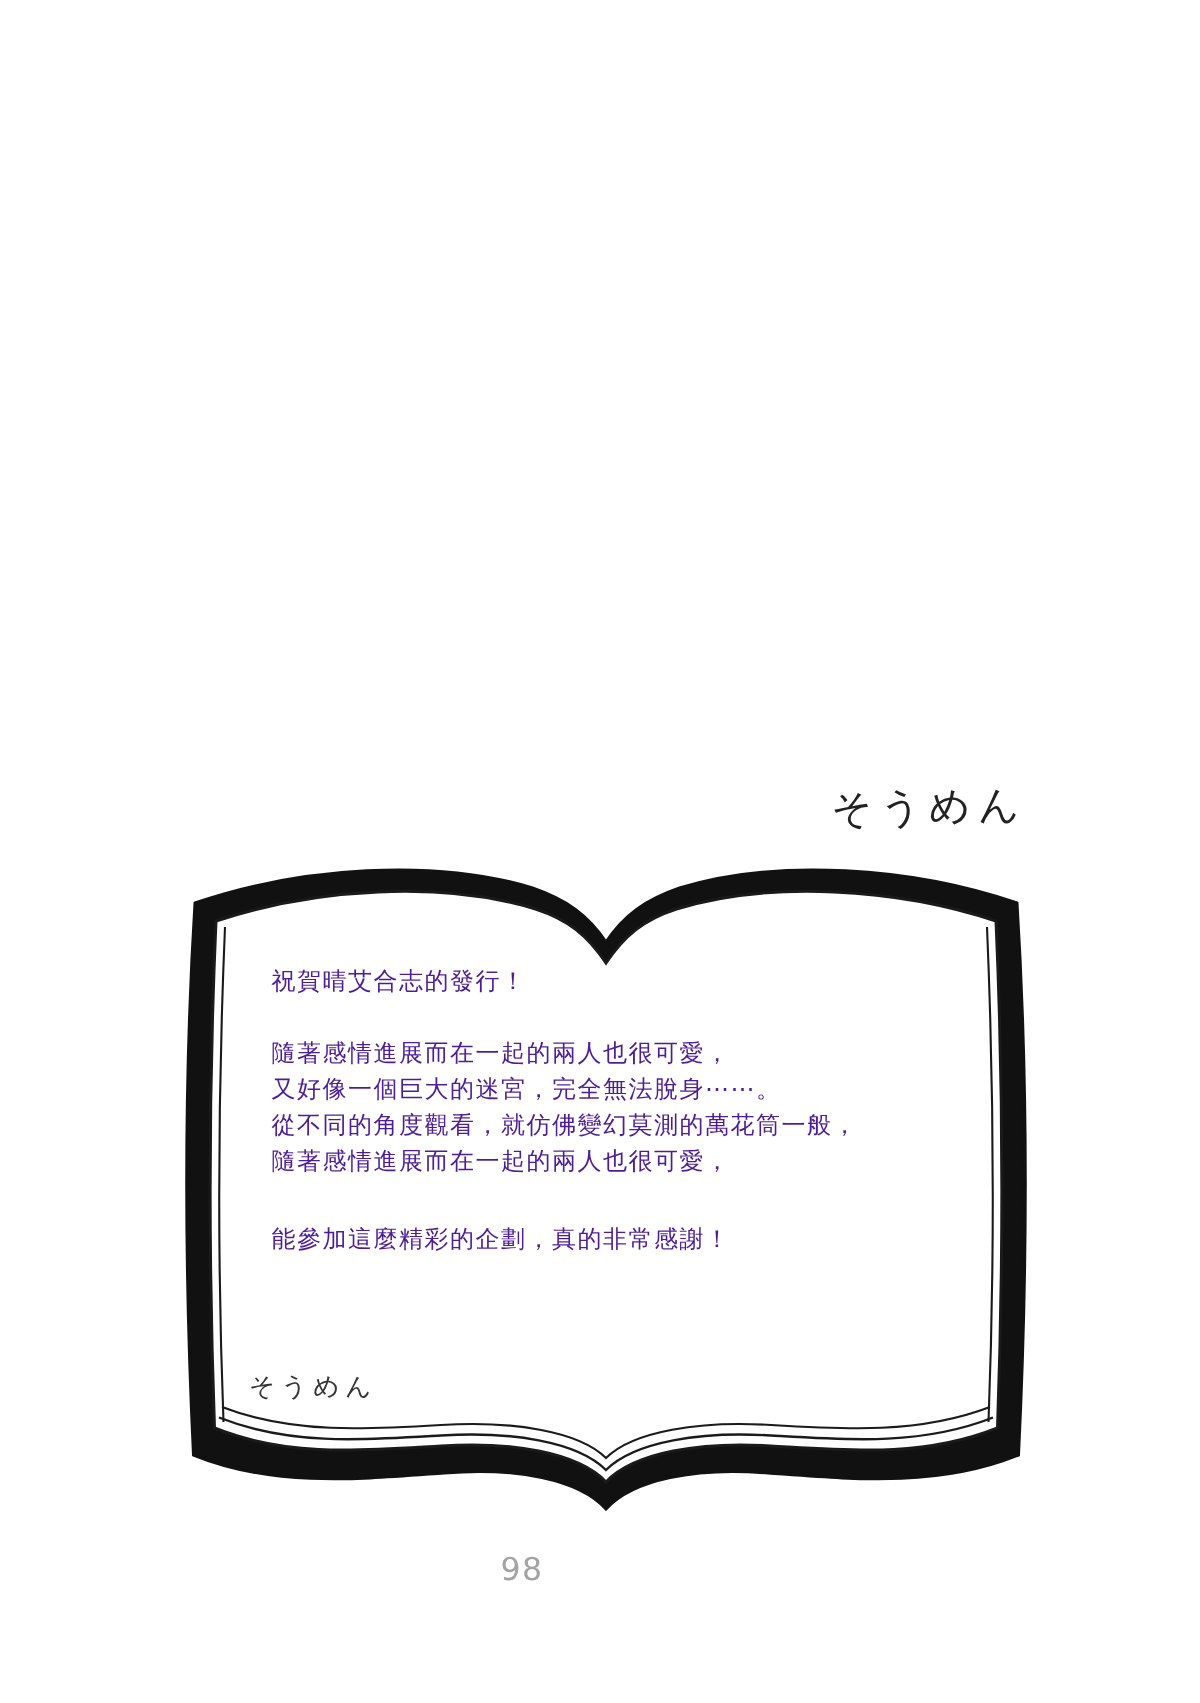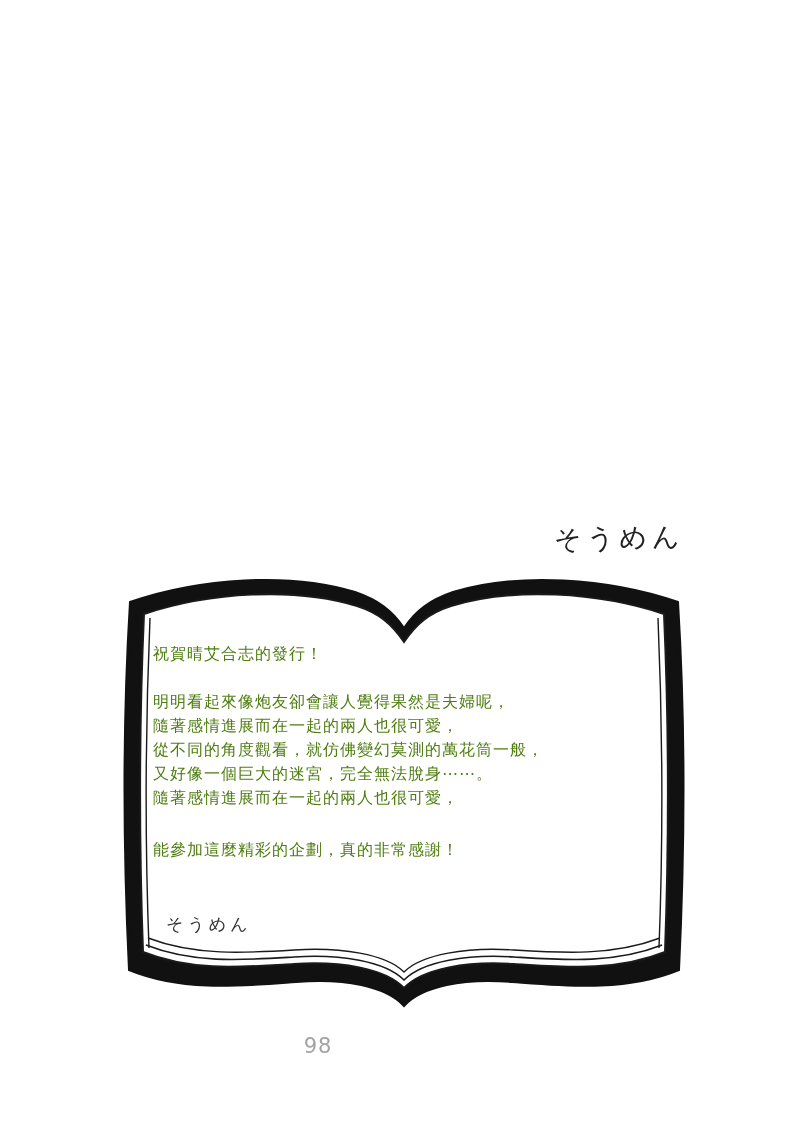--- a/index.html
+++ b/index.html
@@ -27,24 +27,24 @@
   }
   .book-illustration {
     position: absolute;
     left: 120px;
     top: 576px;
     width: 568px;
     height: 432px;
   }
   .book-text {
     position: absolute;
-    left: 153px;
+    left: 181px;
     top: 642px;
     width: 420px;
-    color: #4d7c0f;
+    color: #4c1d95;
     font-size: 16px;
     line-height: 24px;
     letter-spacing: 1px;
     white-space: nowrap;
   }
   .book-text .greeting { margin: 0 0 24px 0; }
   .book-text .body-line { margin: 0; }
   .book-text .thanks { margin: 28px 0 0 0; }
   .book-sig {
     position: absolute;
@@ -57,20 +57,21 @@
   }
   .page-number {
     position: absolute;
     left: 0;
     top: 1034px;
     width: 636px;
     text-align: center;
     font-size: 21px;
     color: #a3a3a3;
     letter-spacing: 1px;
+    padding-left: 30px;
   }
 </style>
 </head>
 <body>
 
 <div class="page">
 
   <div class="artist-sig-top">そうめん</div>
 
   <div class="book-illustration">
@@ -111,24 +112,23 @@
                C 302 378, 347 371, 394 374
                C 443 377, 493 380, 540 362" fill="none" stroke="#1a1a1a" stroke-width="1.4"></path>
 
       <path d="M 30 42 C 25 160, 25 268, 29 372" fill="none" stroke="#1a1a1a" stroke-width="1.4"></path>
       <path d="M 538 42 C 543 160, 543 268, 539 372" fill="none" stroke="#1a1a1a" stroke-width="1.4"></path>
     </svg>
   </div>
 
   <div class="book-text">
     <p class="greeting">祝賀晴艾合志的發行！</p>
-    <p class="body-line">明明看起來像炮友卻會讓人覺得果然是夫婦呢，</p>
     <p class="body-line">隨著感情進展而在一起的兩人也很可愛，</p>
+    <p class="body-line">又好像一個巨大的迷宮，完全無法脫身⋯⋯。</p>
     <p class="body-line">從不同的角度觀看，就仿佛變幻莫測的萬花筒一般，</p>
-    <p class="body-line">又好像一個巨大的迷宮，完全無法脫身⋯⋯。</p>
     <p class="body-line">隨著感情進展而在一起的兩人也很可愛，</p>
     <p class="thanks">能參加這麼精彩的企劃，真的非常感謝！</p>
   </div>
 
   <div class="book-sig">そうめん</div>
 
   <div class="page-number">98</div>
 
 </div>
 

